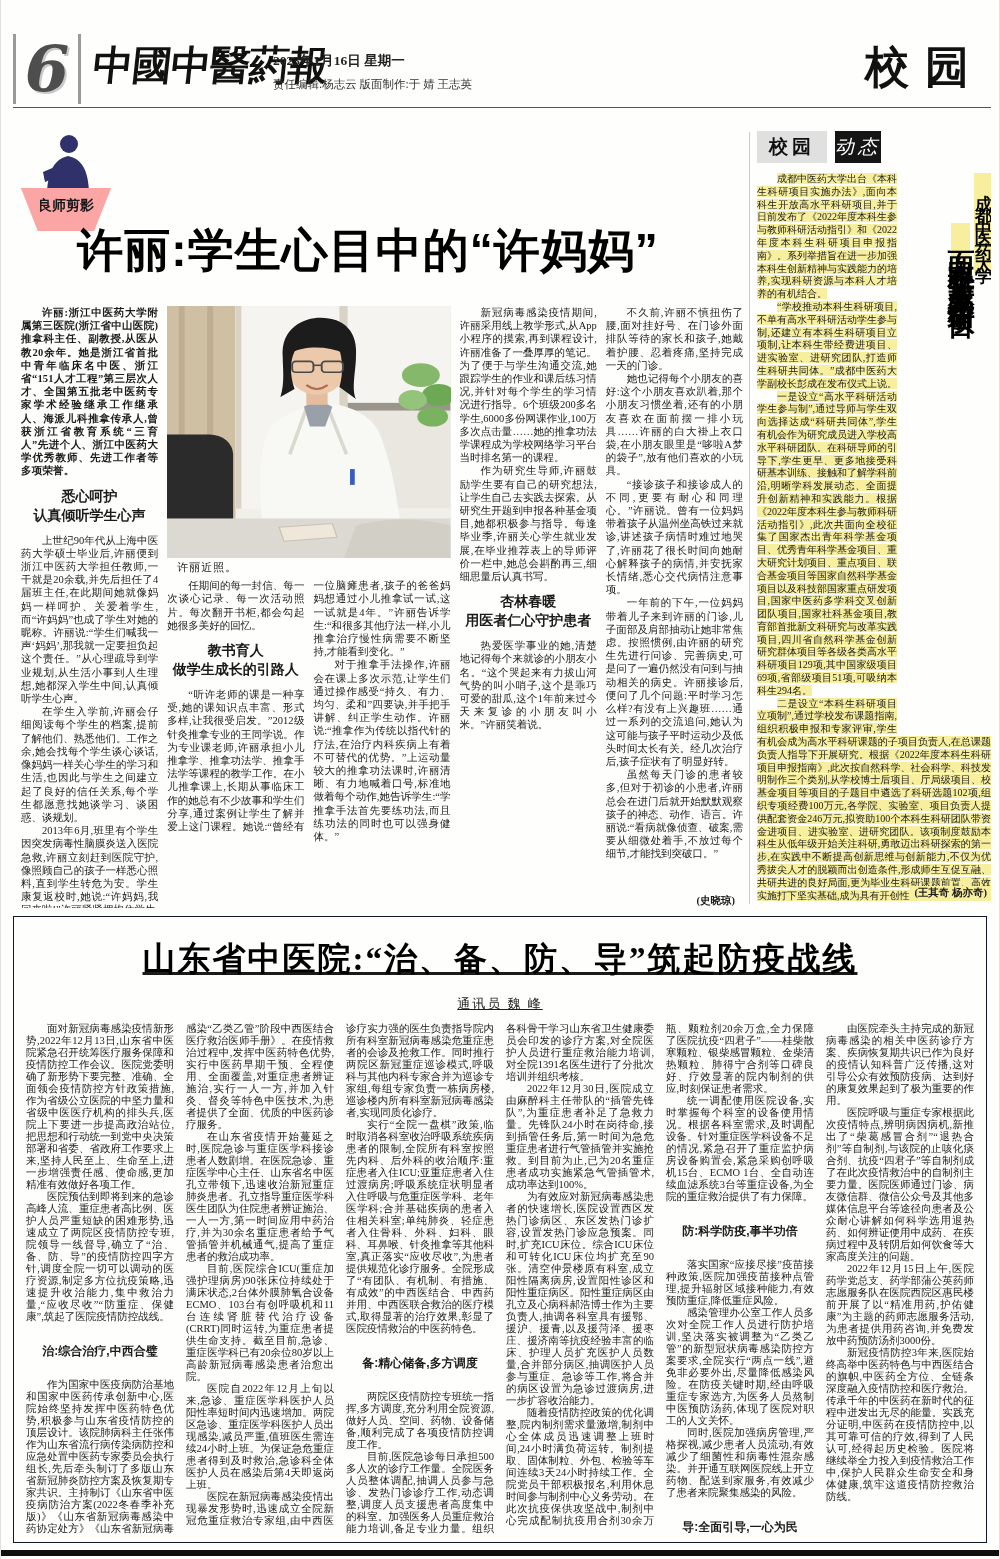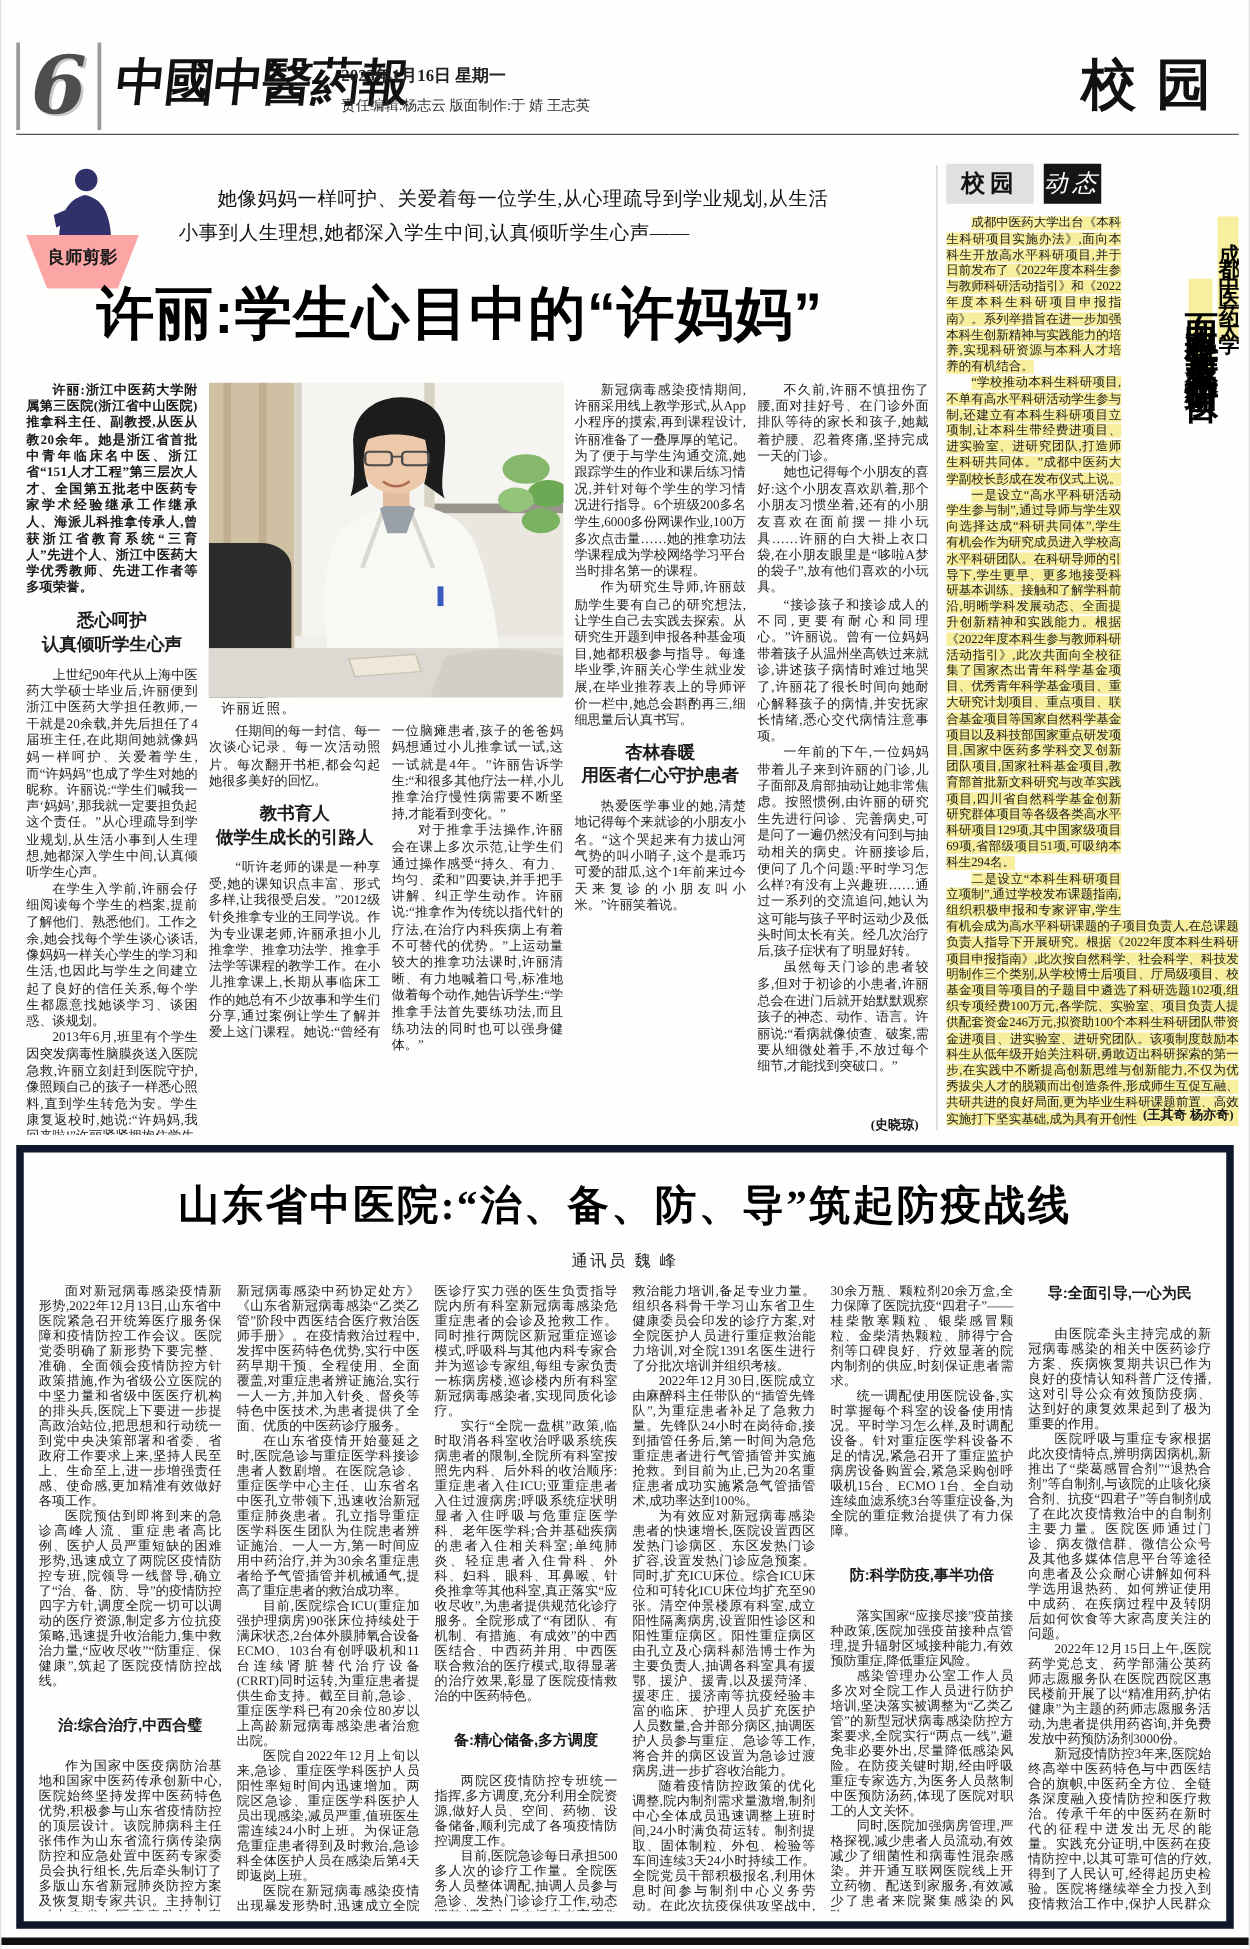--- a/index.html
+++ b/index.html
@@ -56,21 +56,21 @@
            text-align:justify;position:relative;}
   .cn-float{float:right;width:88px;height:558px;margin-left:6px;display:flex;align-items:flex-start;justify-content:flex-end;}
   .vt-large{writing-mode:vertical-rl;font-family:"Liberation Sans","DejaVu Sans",sans-serif;font-weight:900;
             font-size:27px;letter-spacing:5px;background:#f7ef9e;padding:6px 3px;margin-top:50px;color:#000;}
   .vt-small{writing-mode:vertical-rl;font-size:17px;font-weight:bold;letter-spacing:12px;background:#f7ef9e;
             padding:8px 2px;margin-left:4px;color:#000;}
   .campus .pt{background:#f7ef9e;}
   .cn-byline{position:absolute;right:0;bottom:0;background:#f7ef9e;font-weight:bold;font-size:10.5px;padding:1px 4px;}
 
   
-  .h-box{position:absolute;left:12px;right:12px;top:916px;bottom:16px;border:6px solid #0f172a;background:#fefefc;}
+  .h-box{position:absolute;left:12px;right:12px;top:916px;bottom:16px;border:1px solid #0f172a;background:#fefefc;text-decoration:underline;}
   .h-head{margin-top:20px;text-align:center;font-size:33px;font-weight:900;letter-spacing:2px;color:#000;}
   .h-by{text-align:center;font-size:13px;margin-top:13px;letter-spacing:2px;color:#222;}
   .h-body{position:absolute;left:12px;right:12px;top:106px;bottom:8px;column-count:6;column-gap:12px;
           font-size:10.5px;line-height:12px;text-align:justify;overflow:hidden;}
   .col-sub{font-weight:bold;text-align:center;margin:22px 0;font-size:12px;
            font-family:"Liberation Sans","DejaVu Sans",sans-serif;}
 
   .footbar{position:absolute;left:0;right:0;bottom:3px;height:6px;background:#101010;}
 </style>
 </head>
@@ -90,24 +90,20 @@
   <div class="header-rule"></div>
 
   <div class="main-left">
     <div class="badge">
       <svg width="62" height="58" viewBox="0 0 62 58">
         <circle cx="34" cy="10" r="9" fill="#30306b"></circle>
         <path d="M12,58 C13,36 20,25 33,22 C47,25 53,36 54,58 Z" fill="#30306b"></path>
         <path d="M8,38 L22,32 L24,42 L10,48 Z" fill="#30306b"></path>
       </svg>
       <div class="badge-base">良师剪影</div>
-    </div>
-    <div class="deck">
-      <div class="d1">她像妈妈一样呵护、关爱着每一位学生,从心理疏导到学业规划,从生活</div>
-      <div class="d2">小事到人生理想,她都深入学生中间,认真倾听学生心声——</div>
     </div>
     <div class="headline">许丽:学生心目中的“许妈妈”</div>
 
     <div class="main-cols">
 
       <div class="mcol">
         <p class="lead-para">许丽:浙江中医药大学附属第三医院(浙江省中山医院)推拿科主任、副教授,从医从教20余年。她是浙江省首批中青年临床名中医、浙江省“151人才工程”第三层次人才、全国第五批老中医药专家学术经验继承工作继承人、海派儿科推拿传承人,曾获浙江省教育系统“三育人”先进个人、浙江中医药大学优秀教师、先进工作者等多项荣誉。</p>
         <div class="m-sub">
           <div>悉心呵护</div>
           <div>认真倾听学生心声</div>
@@ -235,21 +231,21 @@
         <p class="para"><span class="pt">目前,医院综合ICU(重症加强护理病房)90张床位持续处于满床状态,2台体外膜肺氧合设备ECMO、103台有创呼吸机和11台连续肾脏替代治疗设备(CRRT)同时运转,为重症患者提供生命支持。截至目前,急诊、重症医学科已有20余位80岁以上高龄新冠病毒感染患者治愈出院。</span></p>
         <p class="para"><span class="pt">医院自2022年12月上旬以来,急诊、重症医学科医护人员阳性率短时间内迅速增加。两院区急诊、重症医学科医护人员出现感染,减员严重,值班医生需连续24小时上班。为保证急危重症患者得到及时救治,急诊科全体医护人员在感染后第4天即返岗上班。</span></p>
         <p class="para"><span class="pt">医院在新冠病毒感染疫情出现暴发形势时,迅速成立全院新冠危重症救治专家组,由中西医诊疗实力强的医生负责指导院内所有科室新冠病毒感染危重症患者的会诊及抢救工作。同时推行两院区新冠重症巡诊模式,呼吸科与其他内科专家合并为巡诊专家组,每组专家负责一栋病房楼,巡诊楼内所有科室新冠病毒感染者,实现同质化诊疗。</span></p>
         <p class="para"><span class="pt">实行“全院一盘棋”政策,临时取消各科室收治呼吸系统疾病患者的限制,全院所有科室按照先内科、后外科的收治顺序:重症患者入住ICU;亚重症患者入住过渡病房;呼吸系统症状明显者入住呼吸与危重症医学科、老年医学科;合并基础疾病的患者入住相关科室;单纯肺炎、轻症患者入住骨科、外科、妇科、眼科、耳鼻喉、针灸推拿等其他科室,真正落实“应收尽收”,为患者提供规范化诊疗服务。全院形成了“有团队、有机制、有措施、有成效”的中西医结合、中西药并用、中西医联合救治的医疗模式,取得显著的治疗效果,彰显了医院疫情救治的中医药特色。</span></p>
         <div class="col-sub">备:精心储备,多方调度</div>
         <p class="para"><span class="pt">两院区疫情防控专班统一指挥,多方调度,充分利用全院资源,做好人员、空间、药物、设备储备,顺利完成了各项疫情防控调度工作。</span></p>
         <p class="para"><span class="pt">目前,医院急诊每日承担500多人次的诊疗工作量。全院医务人员整体调配,抽调人员参与急诊、发热门诊诊疗工作,动态调整,调度人员支援患者高度集中的科室。加强医务人员重症救治能力培训,备足专业力量。组织各科骨干学习山东省卫生健康委员会印发的诊疗方案,对全院医护人员进行重症救治能力培训,对全院1391名医生进行了分批次培训并组织考核。</span></p>
         <p class="para"><span class="pt">2022年12月30日,医院成立由麻醉科主任带队的“插管先锋队”,为重症患者补足了急救力量。先锋队24小时在岗待命,接到插管任务后,第一时间为急危重症患者进行气管插管并实施抢救。到目前为止,已为20名重症患者成功实施紧急气管插管术,成功率达到100%。</span></p>
         <p class="para"><span class="pt">为有效应对新冠病毒感染患者的快速增长,医院设置西区发热门诊病区、东区发热门诊扩容,设置发热门诊应急预案。同时,扩充ICU床位。综合ICU床位和可转化ICU床位均扩充至90张。清空仲景楼原有科室,成立阳性隔离病房,设置阳性诊区和阳性重症病区。阳性重症病区由孔立及心病科郝浩博士作为主要负责人,抽调各科室具有援鄂、援沪、援青,以及援菏泽、援枣庄、援济南等抗疫经验丰富的临床、护理人员扩充医护人员数量,合并部分病区,抽调医护人员参与重症、急诊等工作,将合并的病区设置为急诊过渡病房,进一步扩容收治能力。</span></p>
         <p class="para"><span class="pt">随着疫情防控政策的优化调整,院内制剂需求量激增,制剂中心全体成员迅速调整上班时间,24小时满负荷运转。制剂提取、固体制粒、外包、检验等车间连续3天24小时持续工作。全院党员干部积极报名,利用休息时间参与制剂中心义务劳动。在此次抗疫保供攻坚战中,制剂中心完成配制抗疫用合剂30余万瓶、颗粒剂20余万盒,全力保障了医院抗疫“四君子”——桂柴散寒颗粒、银柴感冒颗粒、金柴清热颗粒、肺得宁合剂等口碑良好、疗效显著的院内制剂的供应,时刻保证患者需求。</span></p>
-        <p class="para"><span class="pt">统一调配使用医院设备,实时掌握每个科室的设备使用情况。平时学习怎么样,及时调配设备。针对重症医学科设备不足的情况,紧急召开了重症监护病房设备购置会,紧急采购创呼吸机15台、ECMO 1台、全自动连续血滤系统3台等重症设备,为全院的重症救治提供了有力保障。</span></p>
+        <p class="para"><span class="pt">统一调配使用医院设备,实时掌握每个科室的设备使用情况。根据各科室需求,及时调配设备。针对重症医学科设备不足的情况,紧急召开了重症监护病房设备购置会,紧急采购创呼吸机15台、ECMO 1台、全自动连续血滤系统3台等重症设备,为全院的重症救治提供了有力保障。</span></p>
         <div class="col-sub">防:科学防疫,事半功倍</div>
         <p class="para"><span class="pt">落实国家“应接尽接”疫苗接种政策,医院加强疫苗接种点管理,提升辐射区域接种能力,有效预防重症,降低重症风险。</span></p>
         <p class="para"><span class="pt">感染管理办公室工作人员多次对全院工作人员进行防护培训,坚决落实被调整为“乙类乙管”的新型冠状病毒感染防控方案要求,全院实行“两点一线”,避免非必要外出,尽量降低感染风险。在防疫关键时期,经由呼吸重症专家选方,为医务人员熬制中医预防汤药,体现了医院对职工的人文关怀。</span></p>
         <p class="para"><span class="pt">同时,医院加强病房管理,严格探视,减少患者人员流动,有效减少了细菌性和病毒性混杂感染。并开通互联网医院线上开立药物、配送到家服务,有效减少了患者来院聚集感染的风险。</span></p>
         <div class="col-sub">导:全面引导,一心为民</div>
         <p class="para"><span class="pt">由医院牵头主持完成的新冠病毒感染的相关中医药诊疗方案、疾病恢复期共识已作为良好的疫情认知科普广泛传播,这对引导公众有效预防疫病、达到好的康复效果起到了极为重要的作用。</span></p>
         <p class="para"><span class="pt">医院呼吸与重症专家根据此次疫情特点,辨明病因病机,新推出了“柴葛感冒合剂”“退热合剂”等自制剂,与该院的止咳化痰合剂、抗疫“四君子”等自制剂成了在此次疫情救治中的自制剂主要力量。医院医师通过门诊、病友微信群、微信公众号及其他多媒体信息平台等途径向患者及公众耐心讲解如何科学选用退热药、如何辨证使用中成药、在疾病过程中及转阴后如何饮食等大家高度关注的问题。</span></p>
         <p class="para"><span class="pt">2022年12月15日上午,医院药学党总支、药学部蒲公英药师志愿服务队在医院西院区惠民楼前开展了以“精准用药,护佑健康”为主题的药师志愿服务活动,为患者提供用药咨询,并免费发放中药预防汤剂3000份。</span></p>
         <p class="para"><span class="pt">新冠疫情防控3年来,医院始终高举中医药特色与中西医结合的旗帜,中医药全方位、全链条深度融入疫情防控和医疗救治。传承千年的中医药在新时代的征程中迸发出无尽的能量。实践充分证明,中医药在疫情防控中,以其可靠可信的疗效,得到了人民认可,经得起历史检验。医院将继续举全力投入到疫情救治工作中,保护人民群众生命安全和身体健康,筑牢这道疫情防控救治防线。</span></p>
       </div>

